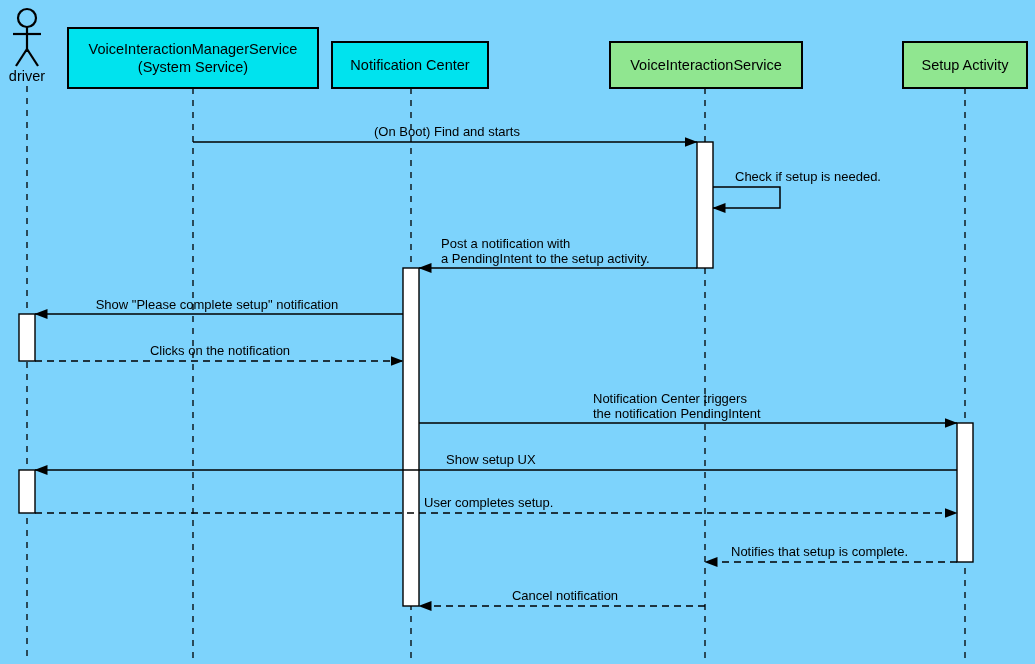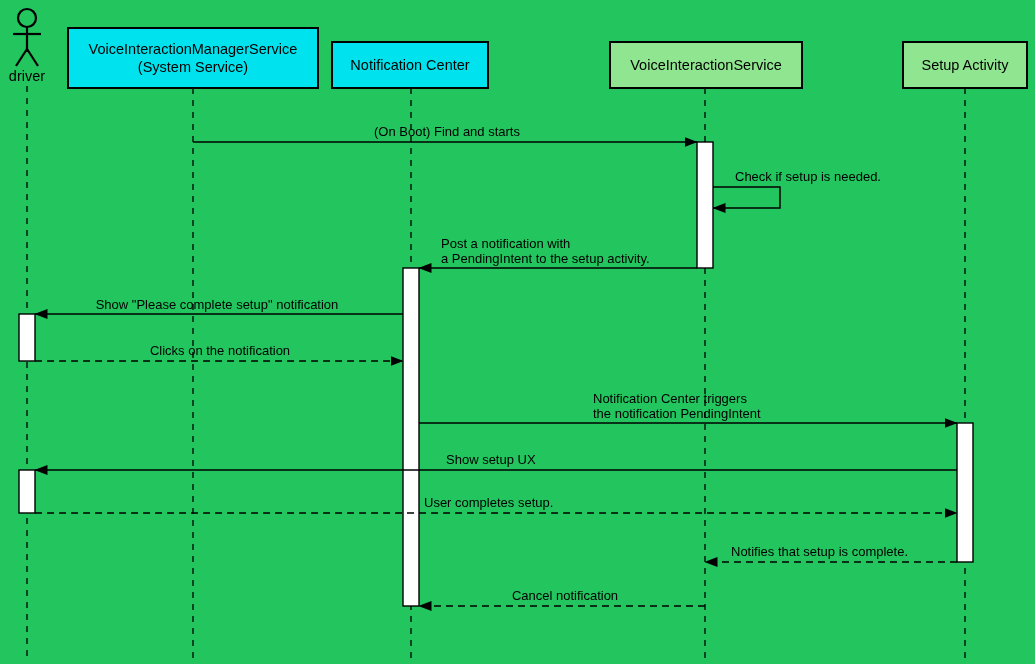--- a/index.html
+++ b/index.html
@@ -1,20 +1,20 @@
 <!DOCTYPE html>
 <html><head>
 <meta charset="utf-8">
 <style>
   html, body { margin: 0; padding: 0; background: #ffffff; }
   .canvas {
     position: relative;
     width: 1035px;
     height: 664px;
-    background: #22c55e;
+    background: #7dd3fc;
     font-family: "Liberation Sans", sans-serif;
   }
   svg text {
     font-family: "Liberation Sans", sans-serif;
     fill: #000000;
   }
   .msg-label   { font-size: 13px; }
   .box-label   { font-size: 14.5px; }
   .actor-label { font-size: 14.5px; }
   .lifeline    { stroke: #000; stroke-width: 1.3; stroke-dasharray: 6 6; }

